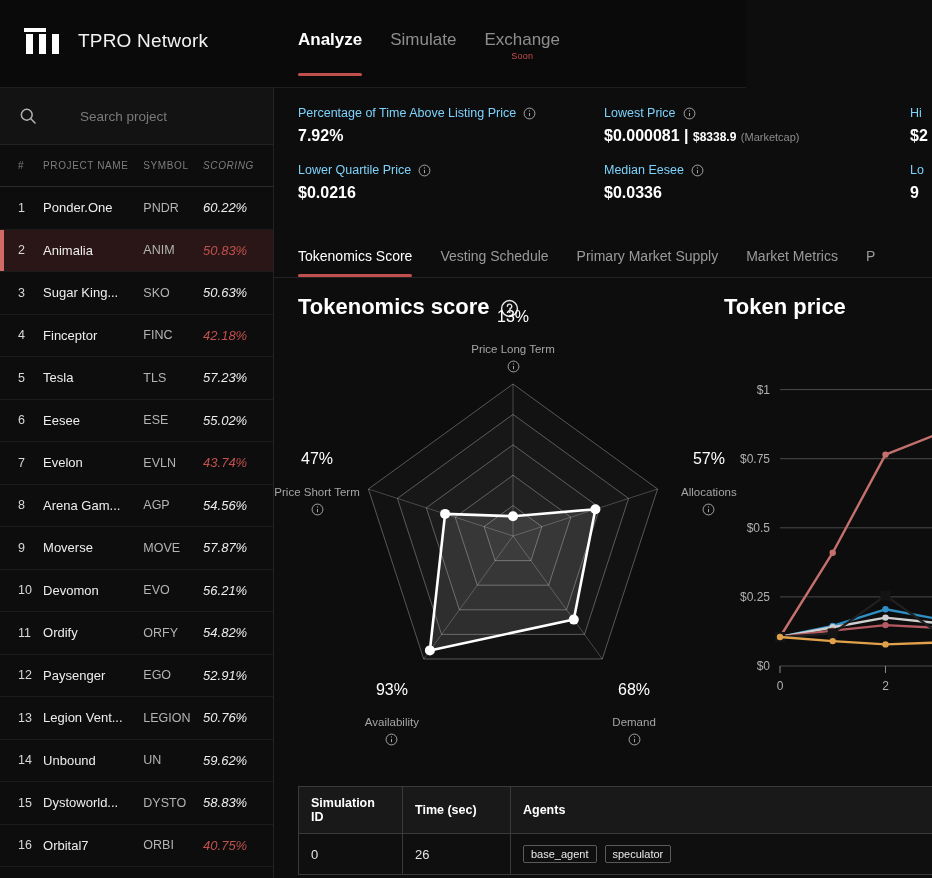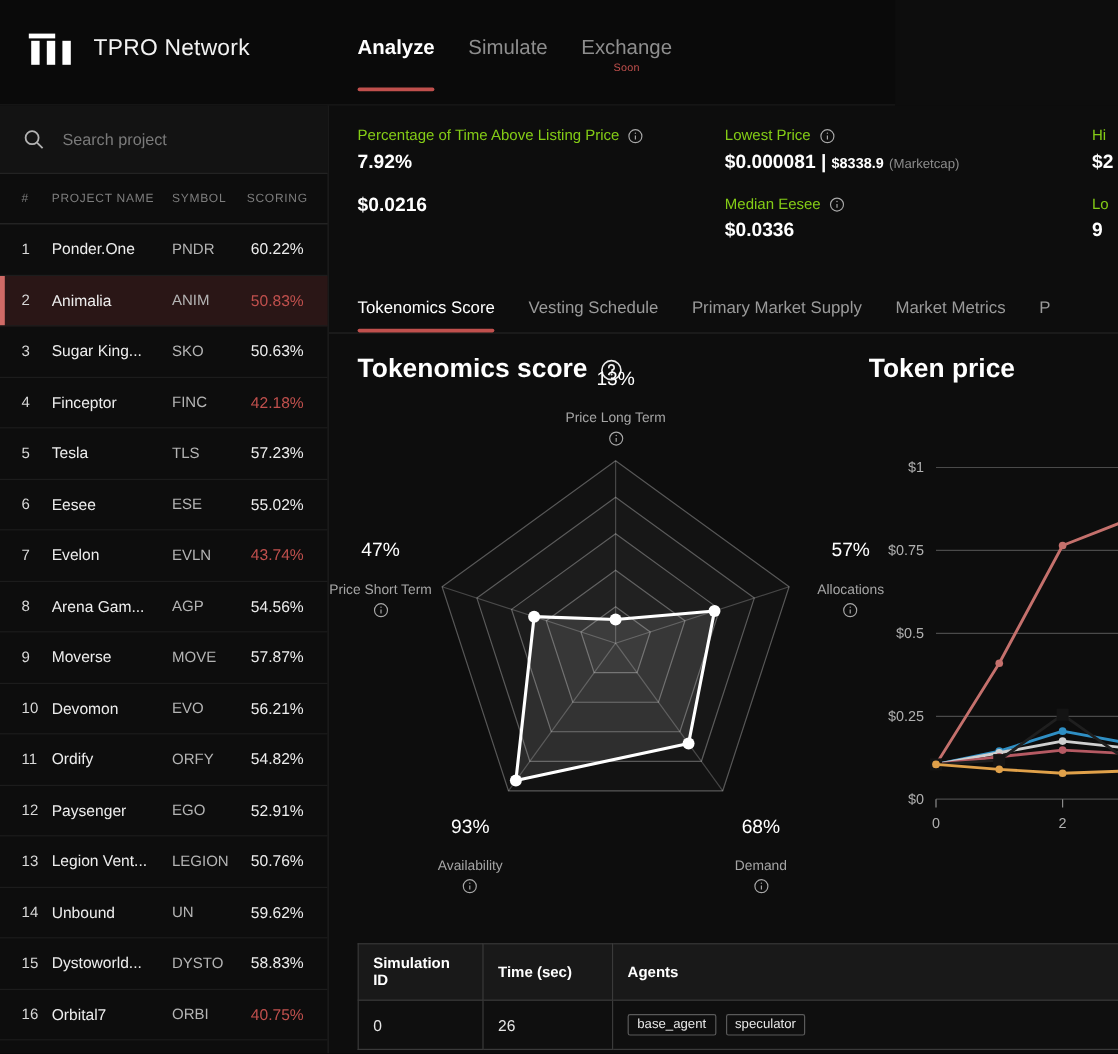--- a/index.html
+++ b/index.html
@@ -41,32 +41,32 @@
     position: absolute; left: 0; top: 88px; width: 274px; height: 790px;
     background: #0d0d0d; border-right: 1px solid #232323;
   }
   .searchbox {
     height: 57px; display: flex; align-items: center; gap: 14px;
     padding: 0 18px; background: #131313; border-bottom: 1px solid #232323;
   }
   .search-ico { width: 20px; height: 20px; flex: 0 0 20px; }
   .search-input {
     background: transparent; border: 0; outline: none; color: #cfcfcf;
-    font-size: 13.5px; font-family: "Liberation Sans", sans-serif; width: 190px;
+    font-size: 13.5px; font-family: "Liberation Sans", sans-serif; width: 190px; margin-left: 28px;
   }
   .search-input::placeholder { color: #7a7a7a; }
 
   .list-head {
     display: flex; align-items: center; height: 42px; padding: 0 14px 0 18px;
     font-size: 10px; letter-spacing: .6px; color: #7d7d7d; border-bottom: 1px solid #2a2a2a;
   }
   .c-num { width: 26px; }
   .c-name { width: 104px; }
   .c-sym { width: 62px; }
-  .c-score { width: 58px; text-align: center; }
+  .c-score { width: 58px; text-align: left; font-style: italic; }
 
   .prow {
     position: relative; display: flex; align-items: center; height: 42.5px;
     padding: 0 14px 0 18px; font-size: 13px; color: #e2e2e2;
     border-bottom: 1px solid #1c1c1c; cursor: pointer;
   }
   .prow .c-num { color: #d8d8d8; font-size: 12.5px; }
   .prow .c-name { color: #ededed; overflow: hidden; text-overflow: ellipsis; white-space: nowrap; }
   .prow .c-sym { color: #b4b4b4; font-size: 12.5px; }
   .prow .c-score { font-size: 13px; color: #ededed; }
@@ -75,21 +75,21 @@
     content: ""; position: absolute; left: 0; top: 0; bottom: 0; width: 4px; background: #d06a66;
   }
   .score-low { color: #c0504d !important; }
 
   
   .main { position: absolute; left: 274px; top: 88px; width: 658px; height: 790px; background: #0d0d0d; }
 
   .metrics { padding: 18px 0 10px 24px; }
   .mrow { display: flex; }
   .mcell { width: 306px; flex: 0 0 306px; padding-bottom: 18px; }
-  .mlabel { display: flex; align-items: center; gap: 7px; font-size: 12.5px; color: #84cc16; margin-bottom: 7px; white-space: nowrap; }
+  .mlabel { display: flex; align-items: center; gap: 7px; font-size: 12.5px; color: #7dd3fc; margin-bottom: 7px; white-space: nowrap; }
   .mvalue { font-size: 16px; font-weight: 700; color: #ffffff; white-space: nowrap; }
   .mvalue .sub { font-size: 12px; font-weight: 700; }
   .mvalue .mcap { font-size: 11px; font-weight: 400; color: #8c8c8c; }
   .info-ico { width: 13px; height: 13px; flex: 0 0 13px; }
 
   .subtabs {
     display: flex; align-items: flex-end; gap: 28px; padding: 6px 0 0 24px;
     height: 48px; border-bottom: 1px solid #232323;
   }
   .stab { position: relative; font-size: 14px; color: #9a9a9a; padding-bottom: 13px; cursor: pointer; white-space: nowrap; }
@@ -313,20 +313,30 @@
         <div class="mcell">
           <div class="mlabel">
             <span>Hi</span>
           </div>
           <div class="mvalue">$2</div>
         </div>
       </div>
 
       <div class="mrow">
         <div class="mcell">
+          <div class="mlabel">
+            <span>Lower Quartile Price</span>
+            <span class="info-ico">
+              <svg viewBox="0 0 24 24" width="13" height="13" fill="none" stroke="#a8a8a8" stroke-width="1.8">
+                <circle cx="12" cy="12" r="10"></circle>
+                  <line x1="12" y1="11" x2="12" y2="17"></line>
+                  <circle cx="12" cy="7.3" r="1.1" fill="#a8a8a8" stroke="none"></circle>
+              </svg>
+            </span>
+          </div>
           <div class="mvalue">$0.0216</div>
         </div>
 
         <div class="mcell">
           <div class="mlabel">
             <span>Median Eesee</span>
             <span class="info-ico">
               <svg viewBox="0 0 24 24" width="13" height="13" fill="none" stroke="#a8a8a8" stroke-width="1.8">
                 <circle cx="12" cy="12" r="10"></circle>
                   <line x1="12" y1="11" x2="12" y2="17"></line>

